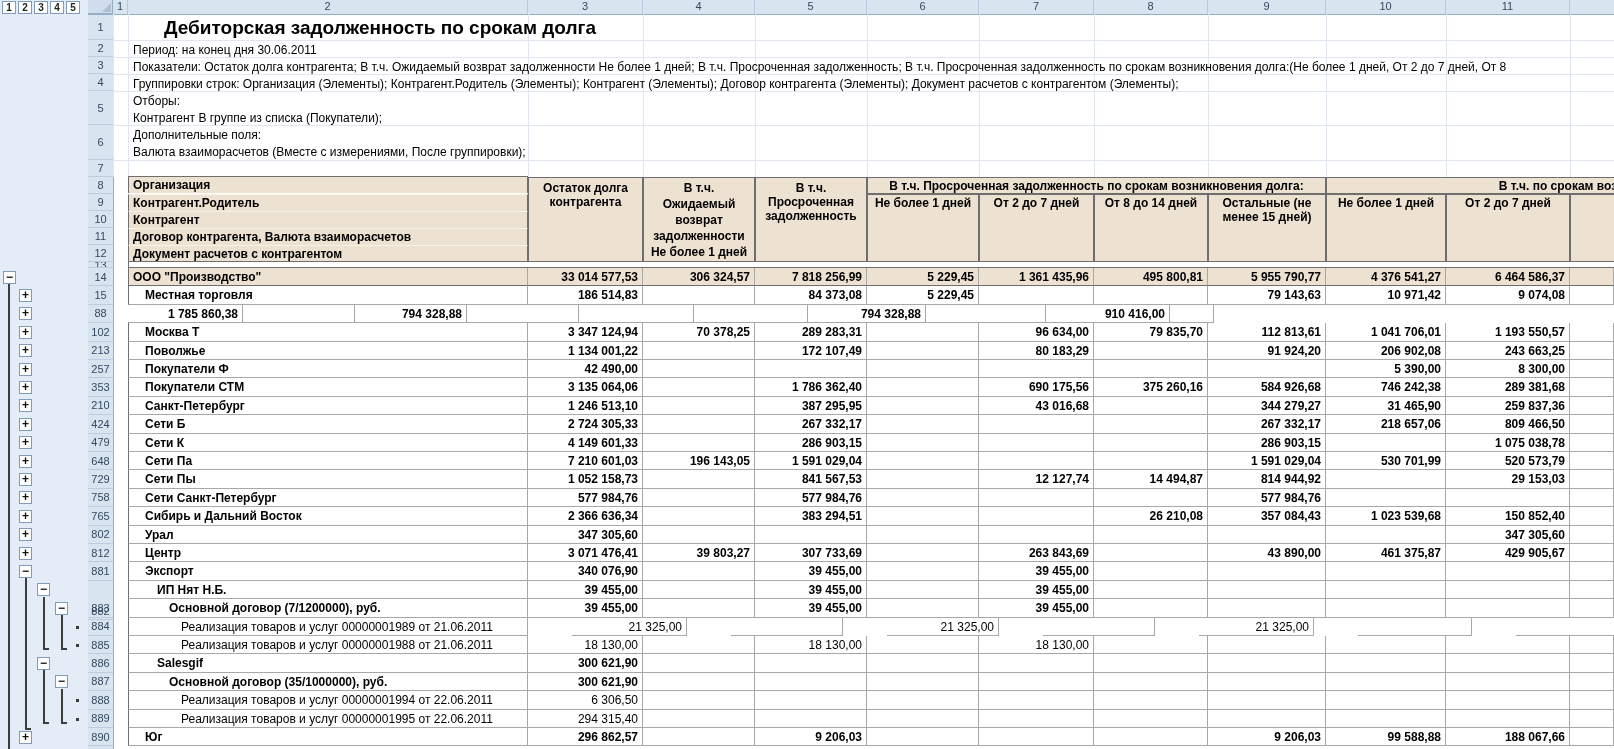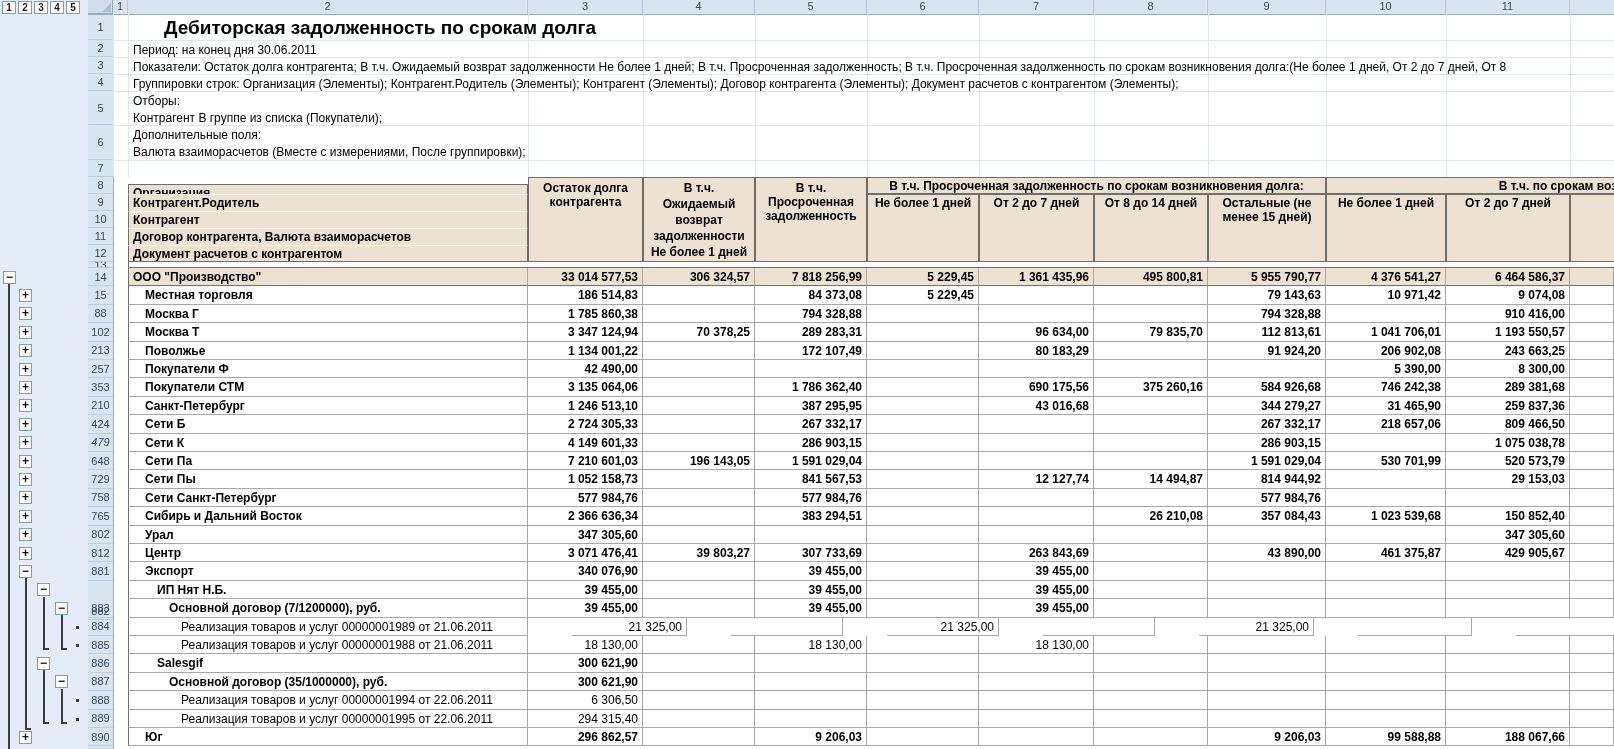--- a/index.html
+++ b/index.html
@@ -77,21 +77,21 @@
       <div class="rownum" style="top: 262px; height: 6px;">13</div>
       <div class="rownum" style="top: 268px; height: 18.4px;">14</div>
       <div class="rownum" style="top: 286.4px; height: 18.4px;">15</div>
       <div class="rownum" style="top: 304.8px; height: 18.4px;">88</div>
       <div class="rownum" style="top: 323.2px; height: 18.4px;">102</div>
       <div class="rownum" style="top: 341.6px; height: 18.4px;">213</div>
       <div class="rownum" style="top: 360px; height: 18.4px;">257</div>
       <div class="rownum" style="top: 378.4px; height: 18.4px;">353</div>
       <div class="rownum" style="top: 396.8px; height: 18.4px;">210</div>
       <div class="rownum" style="top: 415.2px; height: 18.4px;">424</div>
-      <div class="rownum" style="top: 433.6px; height: 18.4px; font-style: italic;">479</div>
+      <div class="rownum" style="top: 433.6px; height: 18.4px;">479</div>
       <div class="rownum" style="top: 452px; height: 18.4px;">648</div>
       <div class="rownum" style="top: 470.4px; height: 18.4px;">729</div>
       <div class="rownum" style="top: 488.8px; height: 18.4px;">758</div>
       <div class="rownum" style="top: 507.2px; height: 18.4px;">765</div>
       <div class="rownum" style="top: 525.6px; height: 18.4px;">802</div>
       <div class="rownum" style="top: 544px; height: 18.4px;">812</div>
       <div class="rownum" style="top: 562.4px; height: 18.4px;">881</div>
       <div class="rownum" style="top: 602px; height: 18.4px;">882</div>
       <div class="rownum" style="top: 599.2px; height: 18.4px;">883</div>
       <div class="rownum" style="top: 617.6px; height: 18.4px;">884</div>
@@ -146,21 +146,21 @@
       <div class="meta-line" style="top: 43px;">Период: на конец дня 30.06.2011</div>
       <div class="meta-line" style="top: 60px;">Показатели: Остаток долга контрагента; В т.ч. Ожидаемый возврат задолженности Не более 1 дней; В т.ч. Просроченная задолженность; В т.ч. Просроченная задолженность по срокам возникновения долга:(Не более 1 дней, От 2 до 7 дней, От 8</div>
       <div class="meta-line" style="top: 77px;">Группировки строк: Организация (Элементы); Контрагент.Родитель (Элементы); Контрагент (Элементы); Договор контрагента (Элементы); Документ расчетов с контрагентом (Элементы);</div>
       <div class="meta-line" style="top: 94px;">Отборы:</div>
       <div class="meta-line" style="top: 111px;">Контрагент В группе из списка (Покупатели);</div>
       <div class="meta-line" style="top: 128px;">Дополнительные поля:</div>
       <div class="meta-line" style="top: 145px;">Валюта взаиморасчетов (Вместе с измерениями, После группировки);</div>
     </div>
 
   <div id="table-header">
-      <div class="rowhdr" style="top: 184px; border-top: 1px solid rgb(110, 110, 110);">Организация</div>
+      <div class="rowhdr" style="top: 176px; border-top: 1px solid rgb(110, 110, 110);">Организация</div>
       <div class="rowhdr" style="top: 194px;">Контрагент.Родитель</div>
       <div class="rowhdr" style="top: 211px;">Контрагент</div>
       <div class="rowhdr" style="top: 228px;">Договор контрагента, Валюта взаиморасчетов</div>
       <div class="rowhdr" style="top: 245px; border-bottom: 1px solid rgb(110, 110, 110);">Документ расчетов с контрагентом</div>
       <div class="hcell center" style="left: 528px; top: 177px; width: 115px; height: 85px; white-space: pre-line; padding-top: 3px;">Остаток долга
 контрагента</div>
       <div class="hcell center" style="left: 643px; top: 177px; width: 112px; height: 85px; white-space: pre-line; padding-top: 2px; line-height: 16px;">В т.ч.
 Ожидаемый
 возврат
 задолженности
@@ -200,21 +200,20 @@
         <div class="dcell num bold" style="width: 112px;">84 373,08</div>
         <div class="dcell num bold" style="width: 112px;">5 229,45</div>
         <div class="dcell num bold" style="width: 115px;"></div>
         <div class="dcell num bold" style="width: 114px;"></div>
         <div class="dcell num bold" style="width: 118px;">79 143,63</div>
         <div class="dcell num bold" style="width: 120px;">10 971,42</div>
         <div class="dcell num bold" style="width: 124px;">9 074,08</div>
         <div class="dcell" style="width: 44px;"></div>
       </div>
       <div class="drow" style="top: 36.8px;">
-        <div class="dcell name bold" style="width: 400px; padding-left: 16px;">Москва Г</div>
         <div class="dcell num bold" style="width: 115px;">1 785 860,38</div>
         <div class="dcell num bold" style="width: 112px;"></div>
         <div class="dcell num bold" style="width: 112px;">794 328,88</div>
         <div class="dcell num bold" style="width: 112px;"></div>
         <div class="dcell num bold" style="width: 115px;"></div>
         <div class="dcell num bold" style="width: 114px;"></div>
         <div class="dcell num bold" style="width: 118px;">794 328,88</div>
         <div class="dcell num bold" style="width: 120px;"></div>
         <div class="dcell num bold" style="width: 124px;">910 416,00</div>
         <div class="dcell" style="width: 44px;"></div>

